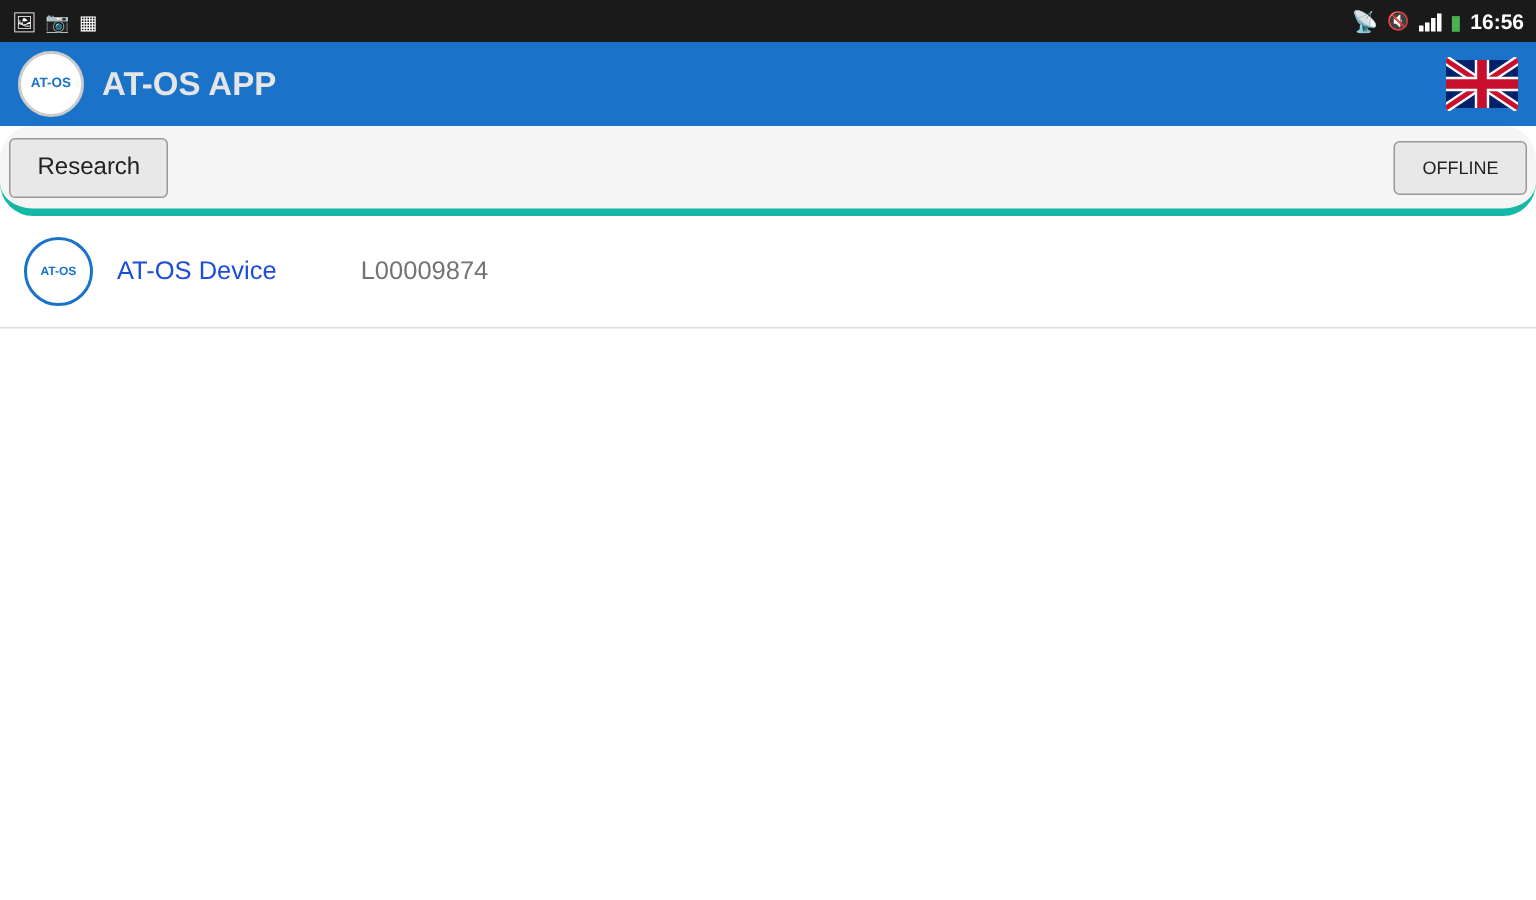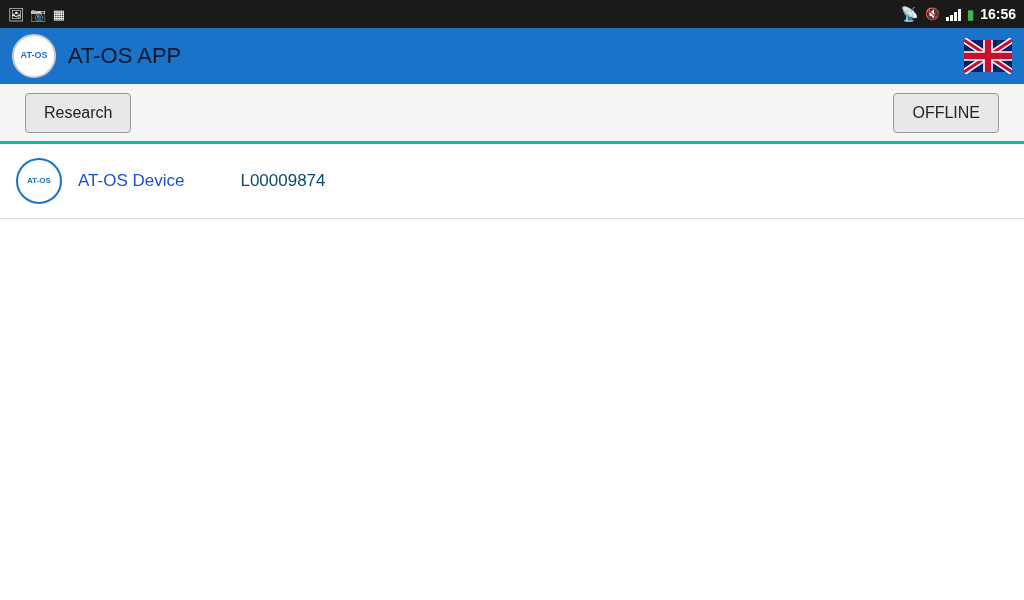--- a/index.html
+++ b/index.html
@@ -77,55 +77,56 @@
 
     .app-logo-text {
       font-size: 9px;
       font-weight: bold;
       color: #1a73c8;
       text-align: center;
       line-height: 1.1;
     }
 
     .app-title {
-      color: #0f172a;
+      color: #e5e5e5;
       font-size: 22px;
-      font-weight: normal;
+      font-weight: bold;
     }
 
     .uk-flag {
       width: 48px;
       height: 36px;
     }
 
     
     .toolbar {
       width: 100%;
       height: 60px;
       background: #f5f5f5;
       display: flex;
       align-items: center;
       justify-content: space-between;
-      padding: 0 25px;
-      border-bottom: 3px solid #14b8a6;
+      padding: 0 6px;
+      border-bottom: 5px solid #14b8a6;
+      border-radius: 22px;
     }
 
     .btn-research {
       padding: 10px 18px;
       font-size: 16px;
       background: #e8e8e8;
       border: 1px solid #999;
       border-radius: 4px;
       cursor: pointer;
       color: #222;
     }
 
     .btn-offline {
       padding: 10px 18px;
-      font-size: 16px;
+      font-size: 12px;
       background: #e8e8e8;
       border: 1px solid #999;
       border-radius: 4px;
       cursor: pointer;
       color: #222;
     }
 
     
     .device-list {
       width: 100%;
@@ -162,21 +163,21 @@
     }
 
     .device-name {
       font-size: 17px;
       color: #1d4ed8;
       margin-right: 40px;
     }
 
     .device-id {
       font-size: 17px;
-      color: #0c4a6e;
+      color: #737373;
     }
 
     
     .signal-bars {
       display: flex;
       align-items: flex-end;
       gap: 1px;
       height: 14px;
     }
     .signal-bars span {

